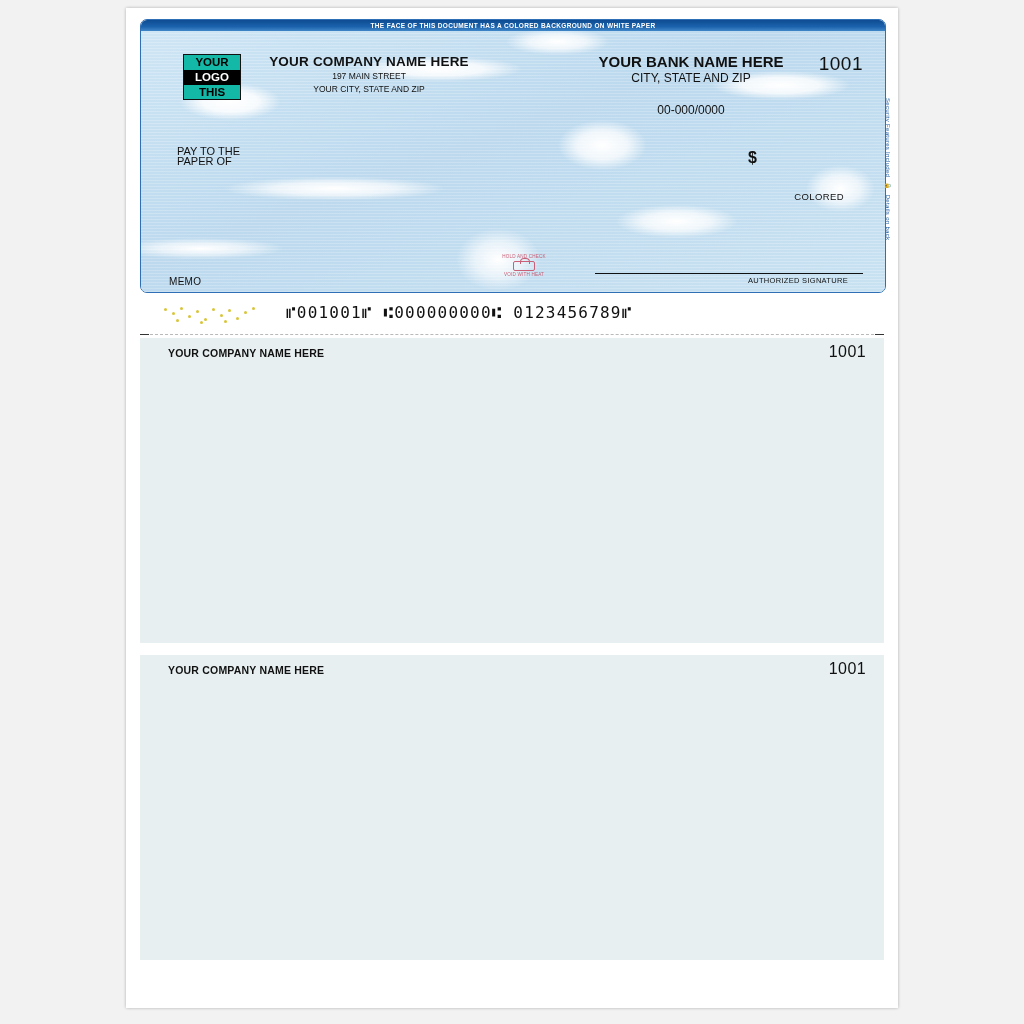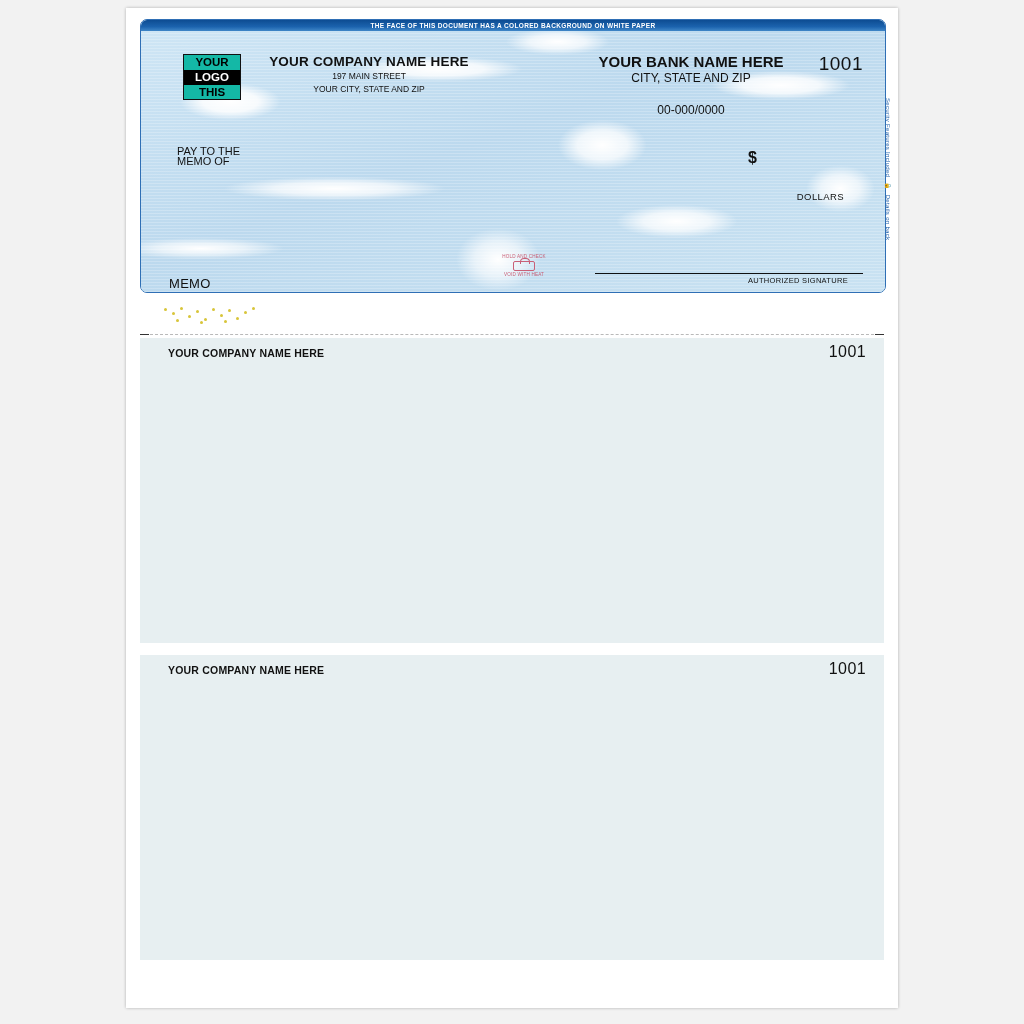--- a/index.html
+++ b/index.html
@@ -186,21 +186,21 @@
     top: 171px;
     font-size: 9.5px;
     color: #111;
     letter-spacing: 0.4px;
   }
 
   .memo {
     position: absolute;
     left: 28px;
     top: 256px;
-    font-size: 13px;
+    font-size: 10px;
     color: #111;
     letter-spacing: 0.3px;
     text-align: center;
   }
 
   .sig-line {
     position: absolute;
     right: 22px;
     top: 253px;
     width: 268px;
@@ -365,25 +365,25 @@
       <div class="bank-block">
         <div class="bank-name">YOUR BANK NAME HERE</div>
         <div class="bank-city">CITY, STATE AND ZIP</div>
         <div class="bank-frac">00-000/0000</div>
       </div>
 
       <div class="check-number">1001</div>
 
       <div class="pay-to">
         <div>PAY TO THE</div>
-        <div>MEMO OF</div>
+        <div>PAPER OF</div>
       </div>
 
       <div class="dollar-sign">$</div>
-      <div class="dollars-word">DOLLARS</div>
+      <div class="dollars-word">COLORED</div>
 
       <div class="memo">MEMO</div>
       <div class="sig-line"></div>
       <div class="sig-label">AUTHORIZED SIGNATURE</div>
 
       <div class="seal">
         <div class="ring-top">HOLD AND CHECK</div>
         <div class="lock"></div>
         <div>VOID WITH HEAT</div>
       </div>
@@ -406,20 +406,21 @@
         <i style="left:50px;top:2px"></i>
           <i style="left:58px;top:8px"></i>
           <i style="left:66px;top:3px"></i>
         <i style="left:74px;top:11px"></i>
           <i style="left:82px;top:5px"></i>
           <i style="left:90px;top:1px"></i>
         <i style="left:14px;top:13px"></i>
           <i style="left:38px;top:15px"></i>
           <i style="left:62px;top:14px"></i>
       </div>
+      <div class="micr">⑈001001⑈ ⑆000000000⑆ 0123456789⑈</div>
     </div>
 
     <div class="perf" style="top:326px;"></div>
     <div class="perf-tick-l" style="left:14px;top:326px;"></div>
     <div class="perf-tick-r" style="left:749px;top:326px;"></div>
 
     <div class="stub stub-1">
       <div class="stub-company">YOUR COMPANY NAME HERE</div>
       <div class="stub-number">1001</div>
     </div>

